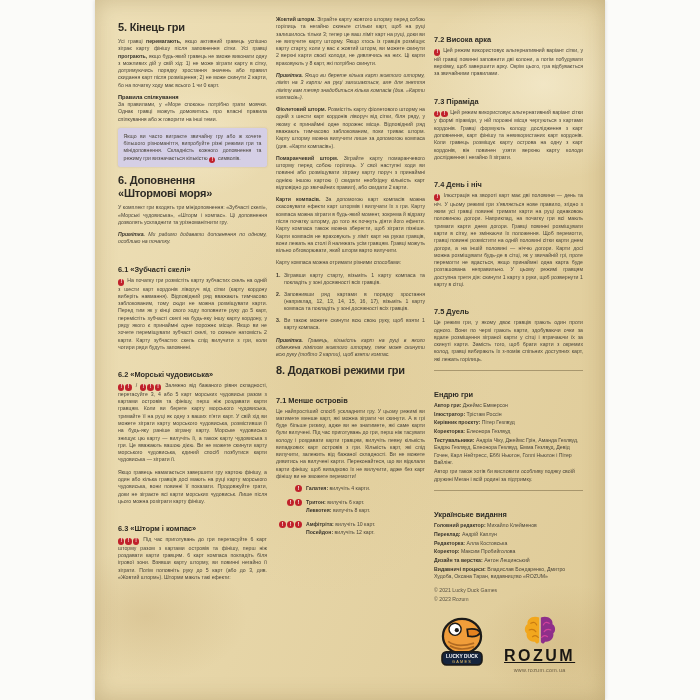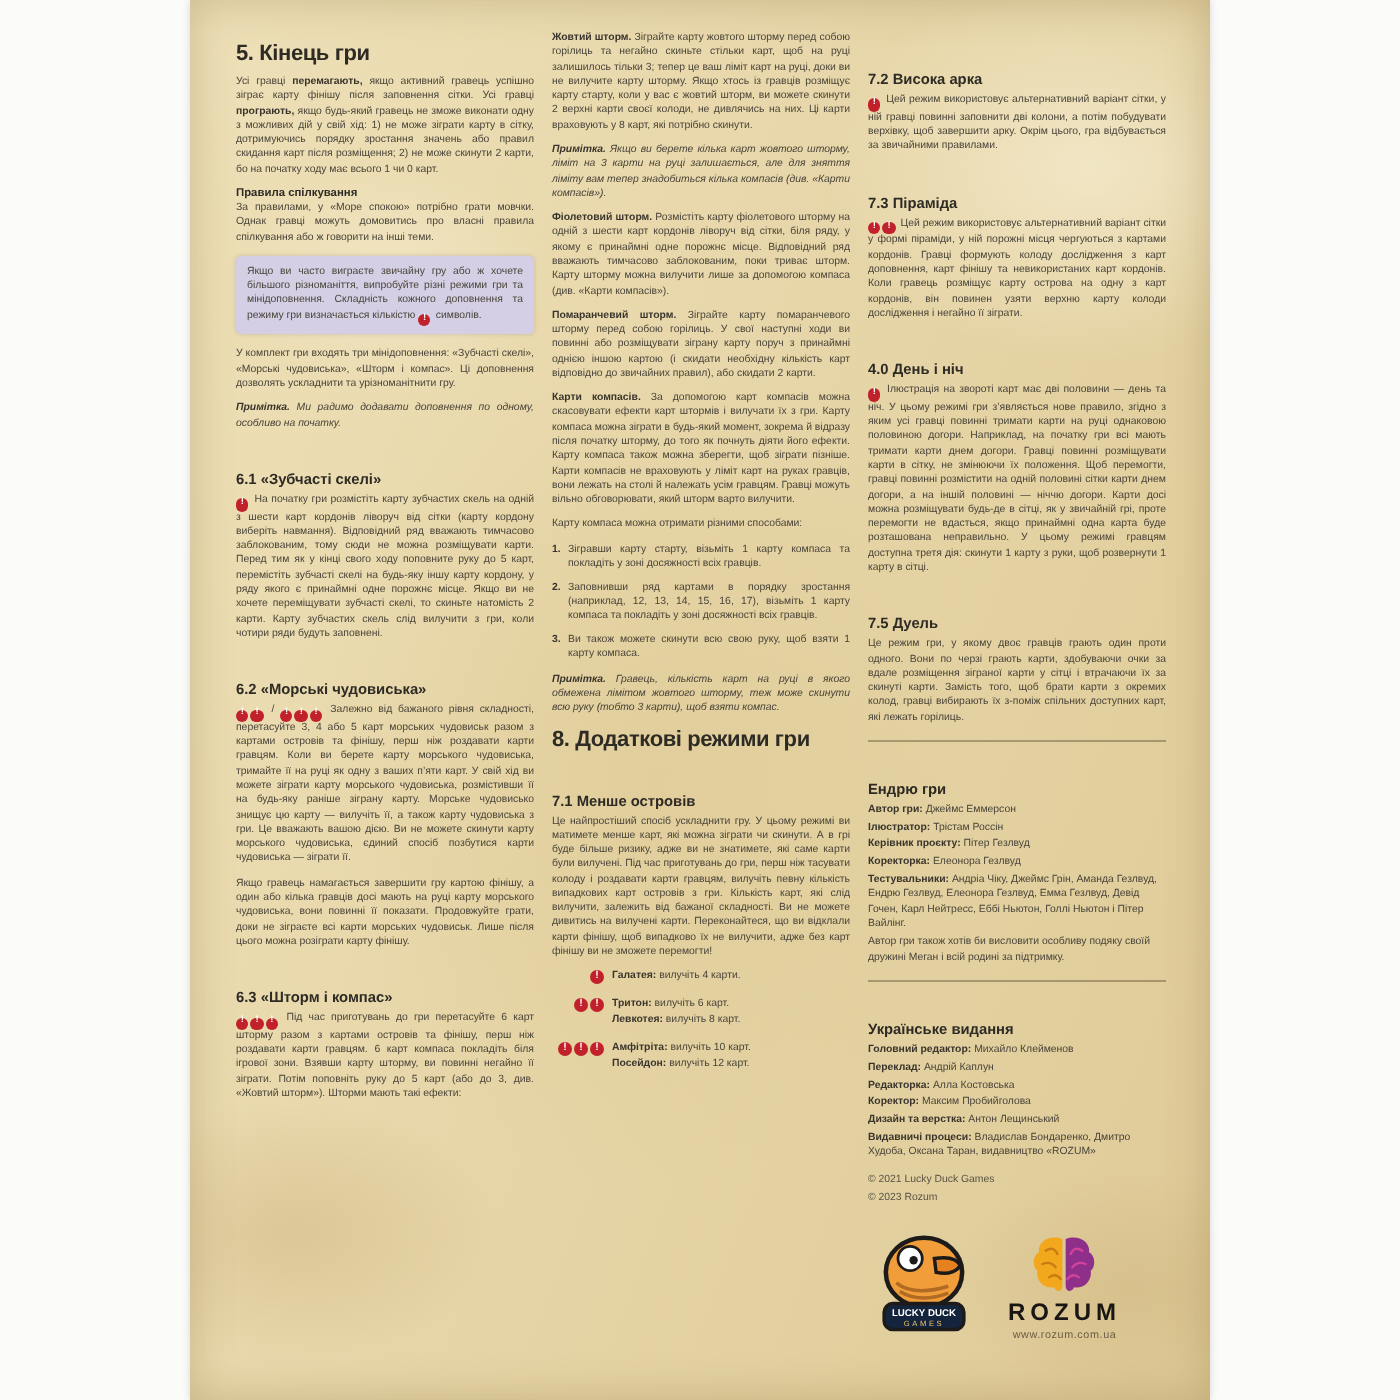--- a/index.html
+++ b/index.html
@@ -39,21 +39,21 @@
   .diff-row{display:flex;align-items:flex-start;margin:0 0 5.5px;}
   .diff-badges{flex:none;width:26px;display:flex;justify-content:flex-end;gap:1px;padding:0 4px 0 0;}
   .diff-badges .bang{width:7px;height:7px;font-size:5.2px;margin:0;}
   .diff-text{flex:1;}
   .diff-text p{margin:0 0 1px;text-align:left;}
   .credit p{margin:0 0 1.2px;text-align:left;line-height:1.45;}
   .copy{margin:6px 0 0;}
   .copy p{margin:0 0 1.5px;text-align:left;color:#5a5344;}
   .logos{display:flex;align-items:center;gap:16px;margin:12px 0 0 2px;}
   .rozum-block{display:flex;flex-direction:column;align-items:center;}
-  .rozum-word{font-size:12px;font-weight:bold;color:#191613;letter-spacing:2.5px;margin-top:2px;}
+  .rozum-word{font-size:16px;font-weight:bold;color:#191613;letter-spacing:2.5px;margin-top:2px;text-decoration:underline;}
   .rozum-url{font-size:5.4px;color:#695c43;margin-top:2px;letter-spacing:.3px;}
 </style>
 </head>
 <body>
 
 <div class="page">
   <div class="cols">
 
     <div class="col">
       <div class="h1">
@@ -61,20 +61,24 @@
         </div>
       <p><span>Усі гравці </span><b>перемагають,</b><span> якщо активний гравець успішно зіграє карту фінішу після заповнення сітки. Усі гравці </span><b>програють,</b><span> якщо будь-який гравець не зможе виконати одну з можливих дій у свій хід: 1) не може зіграти карту в сітку, дотримуючись порядку зростання значень або правил скидання карт після розміщення; 2) не може скинути 2 карти, бо на початку ходу має всього 1 чи 0 карт.</span></p>
 
       <div class="h3">Правила спілкування</div>
       <p>За правилами, у «Море спокою» потрібно грати мовчки. Однак гравці можуть домовитись про власні правила спілкування або ж говорити на інші теми.</p>
 
       <div class="notebox">
         <p><span>Якщо ви часто виграєте звичайну гру або ж хочете більшого різноманіття, випробуйте різні режими гри та мінідоповнення. Складність кожного доповнення та режиму гри визначається кількістю</span> <span class="bang"></span><span> символів.</span></p>
       </div>
 
+      <div class="h1">
+          <span>6. Доповнення</span>
+          <span>«Штормові моря»</span>
+        </div>
       <p>У комплект гри входять три мінідоповнення: «Зубчасті скелі», «Морські чудовиська», «Шторм і компас». Ці доповнення дозволять ускладнити та урізноманітнити гру.</p>
       <p class="note"><b>Примітка.</b><span> Ми радимо додавати доповнення по одному, особливо на початку.</span></p>
 
       <div class="h2">6.1 «Зубчасті скелі»</div>
       <p><span class="bang"></span> <span>На початку гри розмістіть карту зубчастих скель на одній з шести карт кордонів ліворуч від сітки (карту кордону виберіть навмання). Відповідний ряд вважають тимчасово заблокованим, тому сюди не можна розміщувати карти. Перед тим як у кінці свого ходу поповните руку до 5 карт, перемістіть зубчасті скелі на будь-яку іншу карту кордону, у ряду якого є принаймні одне порожнє місце. Якщо ви не хочете переміщувати зубчасті скелі, то скиньте натомість 2 карти. Карту зубчастих скель слід вилучити з гри, коли чотири ряди будуть заповнені.</span></p>
 
       <div class="h2">6.2 «Морські чудовиська»</div>
       <p><span class="bang"></span><span class="bang"></span><span> / </span><span class="bang"></span><span class="bang"></span><span class="bang"></span><span> Залежно від бажаного рівня складності, перетасуйте 3, 4 або 5 карт морських чудовиськ разом з картами островів та фінішу, перш ніж роздавати карти гравцям. Коли ви берете карту морського чудовиська, тримайте її на руці як одну з ваших п’яти карт. У свій хід ви можете зіграти карту морського чудовиська, розмістивши її на будь-яку раніше зіграну карту. Морське чудовисько знищує цю карту — вилучіть її, а також карту чудовиська з гри. Це вважають вашою дією. Ви не можете скинути карту морського чудовиська, єдиний спосіб позбутися карти чудовиська — зіграти її.</span></p>
       <p>Якщо гравець намагається завершити гру картою фінішу, а один або кілька гравців досі мають на руці карту морського чудовиська, вони повинні її показати. Продовжуйте грати, доки не зіграєте всі карти морських чудовиськ. Лише після цього можна розіграти карту фінішу.</p>
 
@@ -146,21 +150,21 @@
       </div>
     </div>
 
     <div class="col">
       <div class="h2">7.2 Висока арка</div>
       <p><span class="bang"></span><span> Цей режим використовує альтернативний варіант сітки, у ній гравці повинні заповнити дві колони, а потім побудувати верхівку, щоб завершити арку. Окрім цього, гра відбувається за звичайними правилами.</span></p>
 
       <div class="h2">7.3 Піраміда</div>
       <p><span class="bang"></span><span class="bang"></span><span> Цей режим використовує альтернативний варіант сітки у формі піраміди, у ній порожні місця чергуються з картами кордонів. Гравці формують колоду дослідження з карт доповнення, карт фінішу та невикористаних карт кордонів. Коли гравець розміщує карту острова на одну з карт кордонів, він повинен узяти верхню карту колоди дослідження і негайно її зіграти.</span></p>
 
-      <div class="h2">4.0 День і ніч</div>
+      <div class="h2">7.4 День і ніч</div>
       <p><span class="bang"></span><span> Ілюстрація на звороті карт має дві половини — день та ніч. У цьому режимі гри з’являється нове правило, згідно з яким усі гравці повинні тримати карти на руці однаковою половиною догори. Наприклад, на початку гри всі мають тримати карти днем догори. Гравці повинні розміщувати карти в сітку, не змінюючи їх положення. Щоб перемогти, гравці повинні розмістити на одній половині сітки карти днем догори, а на іншій половині — ніччю догори. Карти досі можна розміщувати будь-де в сітці, як у звичайній грі, проте перемогти не вдасться, якщо принаймні одна карта буде розташована неправильно. У цьому режимі гравцям доступна третя дія: скинути 1 карту з руки, щоб розвернути 1 карту в сітці.</span></p>
 
       <div class="h2">7.5 Дуель</div>
       <p>Це режим гри, у якому двоє гравців грають один проти одного. Вони по черзі грають карти, здобуваючи очки за вдале розміщення зіграної карти у сітці і втрачаючи їх за скинуті карти. Замість того, щоб брати карти з окремих колод, гравці вибирають їх з-поміж спільних доступних карт, які лежать горілиць.</p>
 
       <hr class="secrule">
       <div class="h2">Ендрю гри</div>
       <div class="credit">
         <p><b>Автор гри:</b><span> Джеймс Еммерсон</span></p>
         <p><b>Ілюстратор:</b><span> Трістам Россін</span></p>

